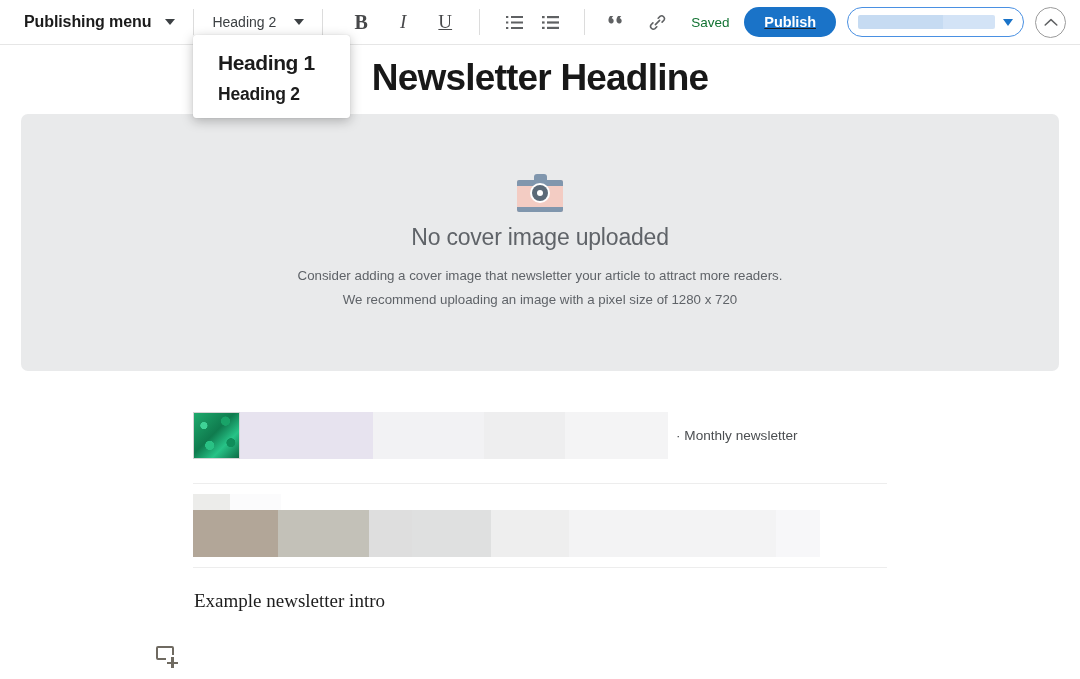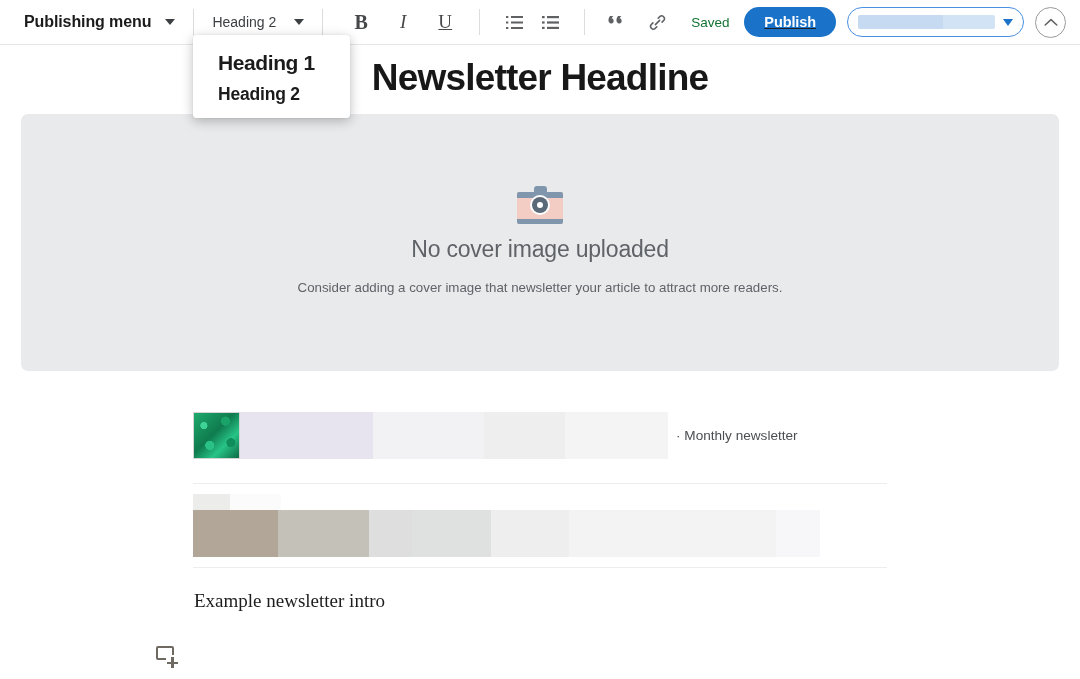--- a/index.html
+++ b/index.html
@@ -472,20 +472,21 @@
     <div class="cam-bump"></div>
     <div class="cam-body"></div>
     <div class="cam-top-strip"></div>
     <div class="cam-bottom-strip"></div>
     <div class="cam-lens-outer"></div>
     <div class="cam-lens-mid"></div>
     <div class="cam-lens-inner"></div>
   </div>
   <div class="cover-title">No cover image uploaded</div>
   <div class="cover-sub">Consider adding a cover image that newsletter your article to attract more readers.</div>
+  <div class="cover-sub">We recommend uploading an image with a pixel size of 1280 x 720</div>
 </div>
 
 <div class="content">
 
   <div class="byline-row">
     <div class="author-thumb"></div>
     <div class="byline-skel"></div>
     <div class="byline-text">· Monthly newsletter</div>
   </div>
 

